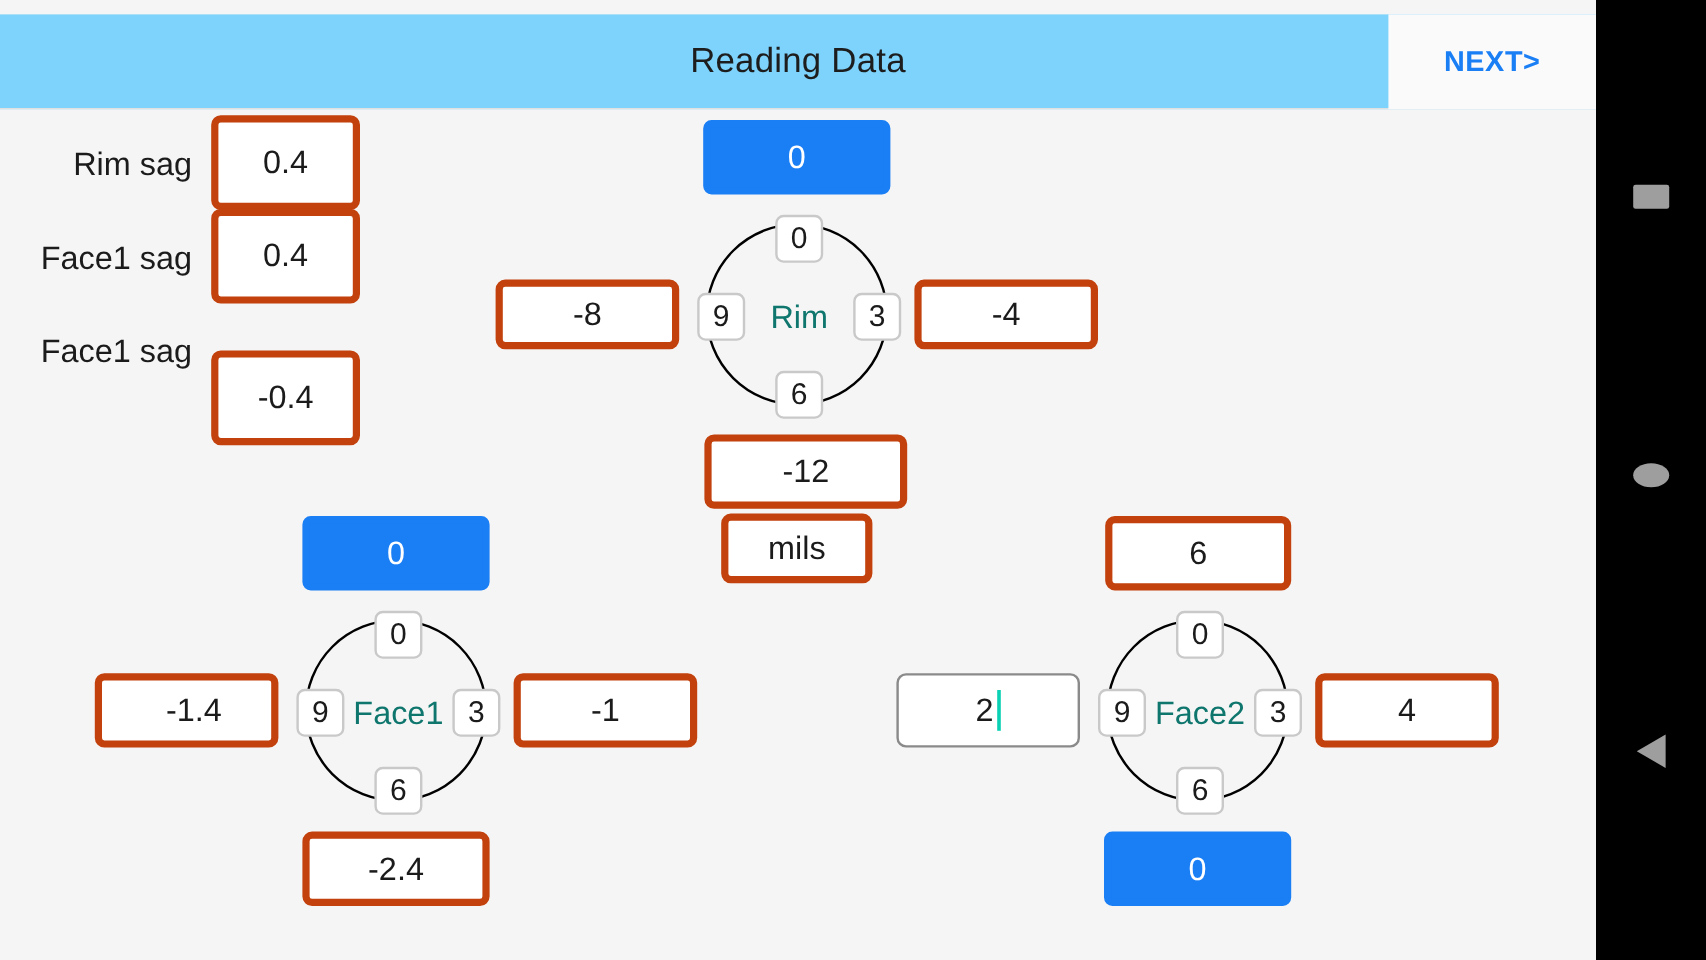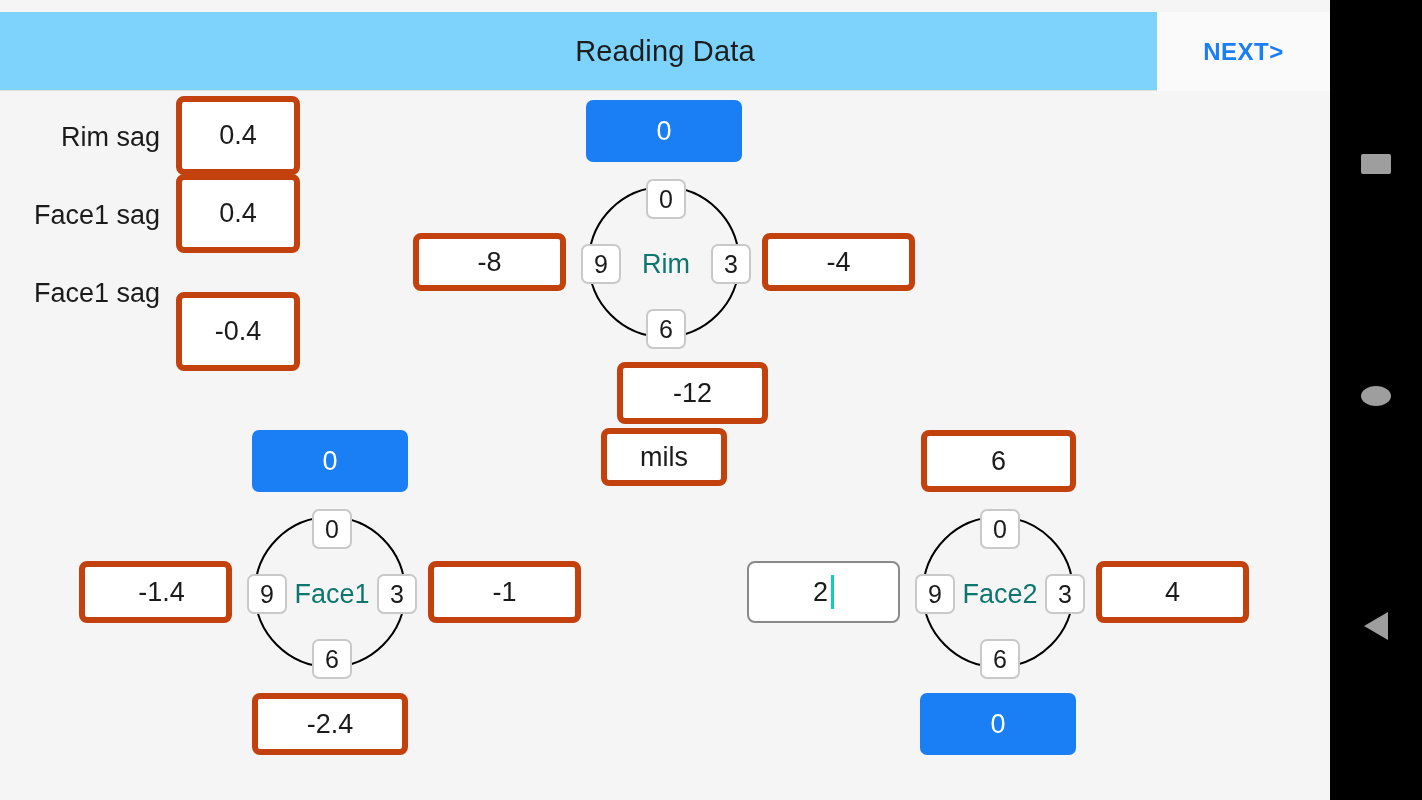--- a/index.html
+++ b/index.html
@@ -160,21 +160,21 @@
   <div class="box" style="left:762px; top:233px; width:153px; height:58px;">-4</div>
 
   <div class="dial" style="left:588px; top:186px;">
     <div class="dial-name">Rim</div>
     <div class="clock c0">0</div>
     <div class="clock c3">3</div>
     <div class="clock c6">6</div>
     <div class="clock c9">9</div>
   </div>
 
-  <div class="box" style="left:587px; top:362px; width:151px; height:62px;margin-left:30px;">-12</div>
+  <div class="box" style="left:587px; top:362px; width:169px; height:62px;">-12</div>
 
   <div class="box" style="left:601px; top:428px; width:126px; height:58px;">mils</div>
 
   <div class="box blue" style="left:252px; top:430px; width:156px; height:62px;">0</div>
 
   <div class="box" style="left:79px;  top:561px; width:153px; height:62px;padding-left:12px;">-1.4</div>
 
   <div class="box" style="left:428px; top:561px; width:153px; height:62px;">-1</div>
 
   <div class="dial" style="left:254px; top:516px;">

